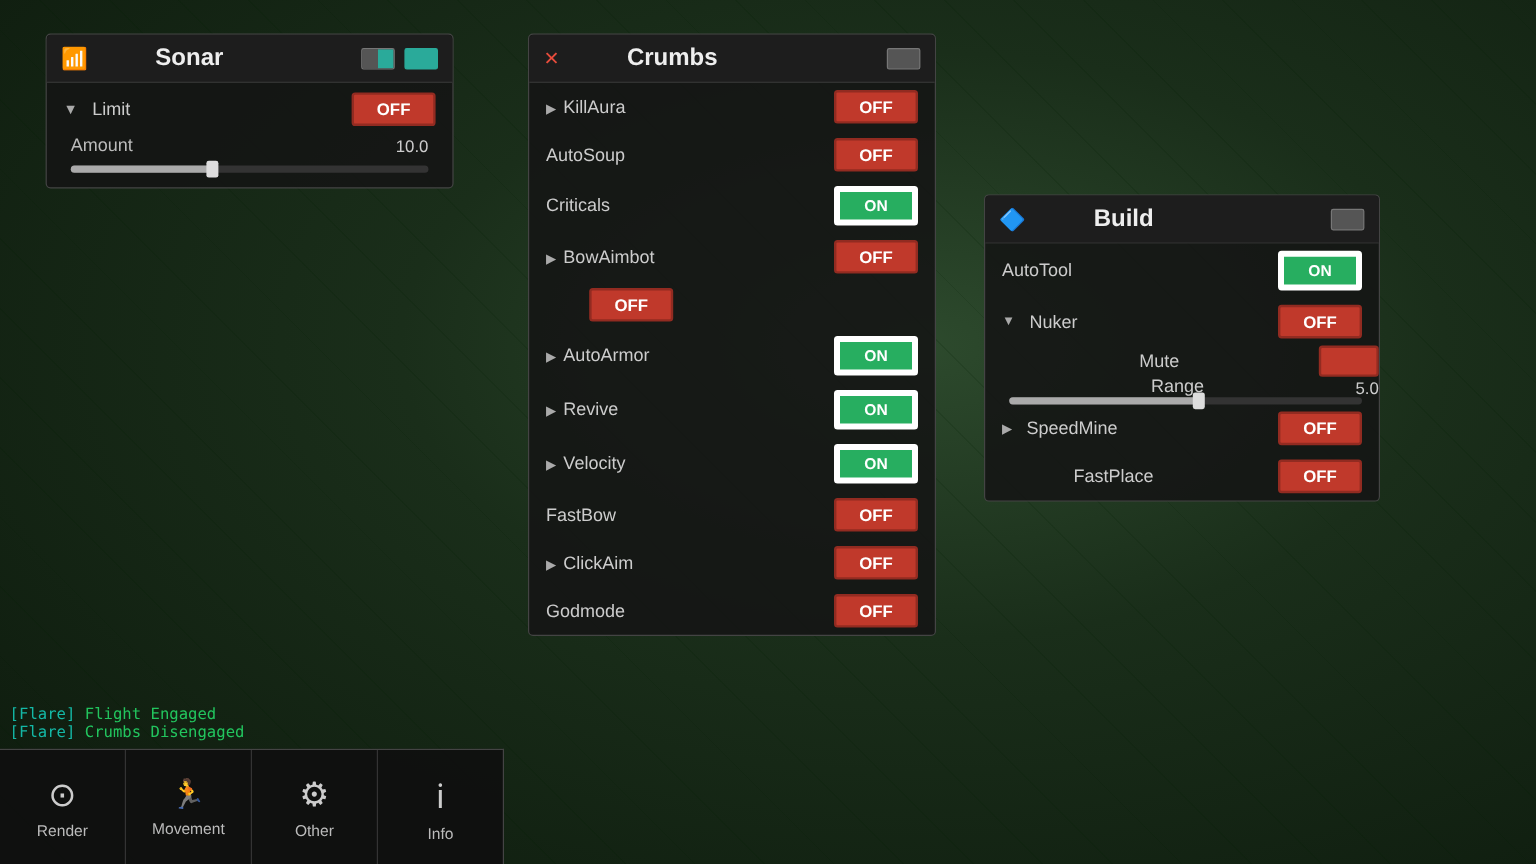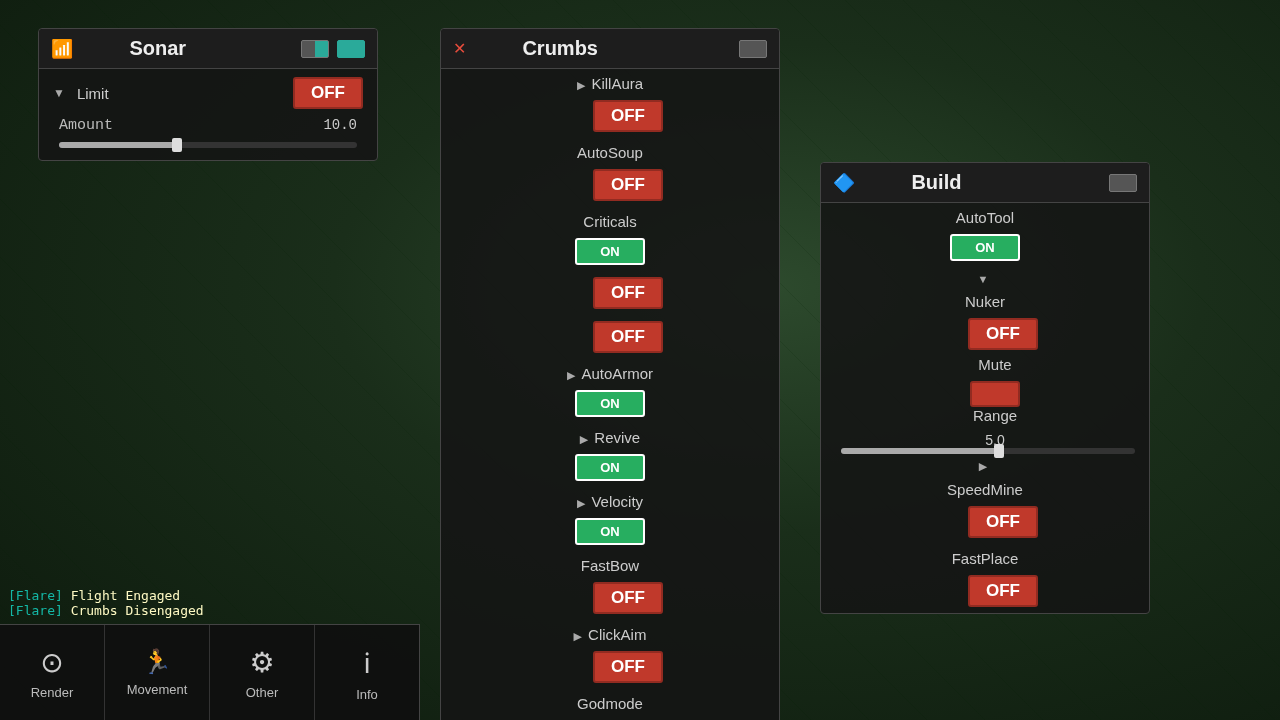--- a/index.html
+++ b/index.html
@@ -76,36 +76,36 @@
 
     .panel-toggle.half {
       background: linear-gradient(to right, #555 50%, #2aaa9a 50%);
     }
 
     
     .btn-off {
       background: #c0392b;
       color: #fff;
       font-weight: 700;
-      font-size: 17px;
+      font-size: 14px;
       border: 2px solid #922b21;
       border-radius: 3px;
       padding: 4px 4px;
       min-width: 70px;
       text-align: center;
       cursor: pointer;
       margin-left: 36px;
     }
 
     .btn-on {
       background: #27ae60;
       color: #fff;
       font-weight: 700;
       font-size: 13px;
-      border: 2px solid #ffffff;
+      border: 5px solid #ffffff;
       border-radius: 3px;
       padding: 4px 14px;
       min-width: 70px;
       text-align: center;
       cursor: pointer;
     }
 
     .btn-red-square {
       background: #c0392b;
       width: 50px;
@@ -114,21 +114,20 @@
       border-radius: 3px;
       cursor: pointer;
     }
 
     
     .row {
       display: flex;
       align-items: center;
       padding: 6px 14px;
       gap: 8px;
-      flex-direction: column;
     }
 
     .row-label {
       flex: 1;
       font-size: 15px;
       color: #ccc;
     }
 
     .row-label.has-arrow::before {
       content: '▶';
@@ -146,24 +145,23 @@
 
     .sonar-limit-row {
       display: flex;
       align-items: center;
       padding: 8px 14px 4px 14px;
       gap: 8px;
     }
 
     .sonar-amount-row {
       display: flex;
-      align-items: flex-start;
+      align-items: flex-end;
       padding: 4px 20px;
       gap: 8px;
-      font-family: Liberation Mono, monospace;
     }
 
     .sonar-amount-label {
       font-size: 15px;
       color: #bbb;
       flex: 1;
     }
 
     .sonar-amount-val {
       font-size: 14px;
@@ -266,21 +264,21 @@
     .chat-line {
       font-size: 13px;
       font-family: monospace;
     }
 
     .chat-prefix {
       color: #14b8a6;
     }
 
     .chat-text-yellow {
-      color: #fef9c3;
+      color: #22c55e;
     }
   </style>
 </head>
 <body>
 
 <div class="bg"></div>
 
 <div class="panel" id="sonar-panel">
   <div class="panel-header">
     <span style="font-size:18px; color:#ccc;">📶</span>
@@ -321,20 +319,21 @@
     <span class="row-label">AutoSoup</span>
     <div class="btn-off">OFF</div>
   </div>
 
   <div class="row">
     <span class="row-label">Criticals</span>
     <div class="btn-on">ON</div>
   </div>
 
   <div class="row">
+    <span class="row-label has-arrow">BowAimbot</span>
     <div class="btn-off">OFF</div>
   </div>
 
   <div class="row">
     <div class="btn-off">OFF</div>
   </div>
 
   <div class="row">
     <span class="row-label has-arrow">AutoArmor</span>
     <div class="btn-on">ON</div>

